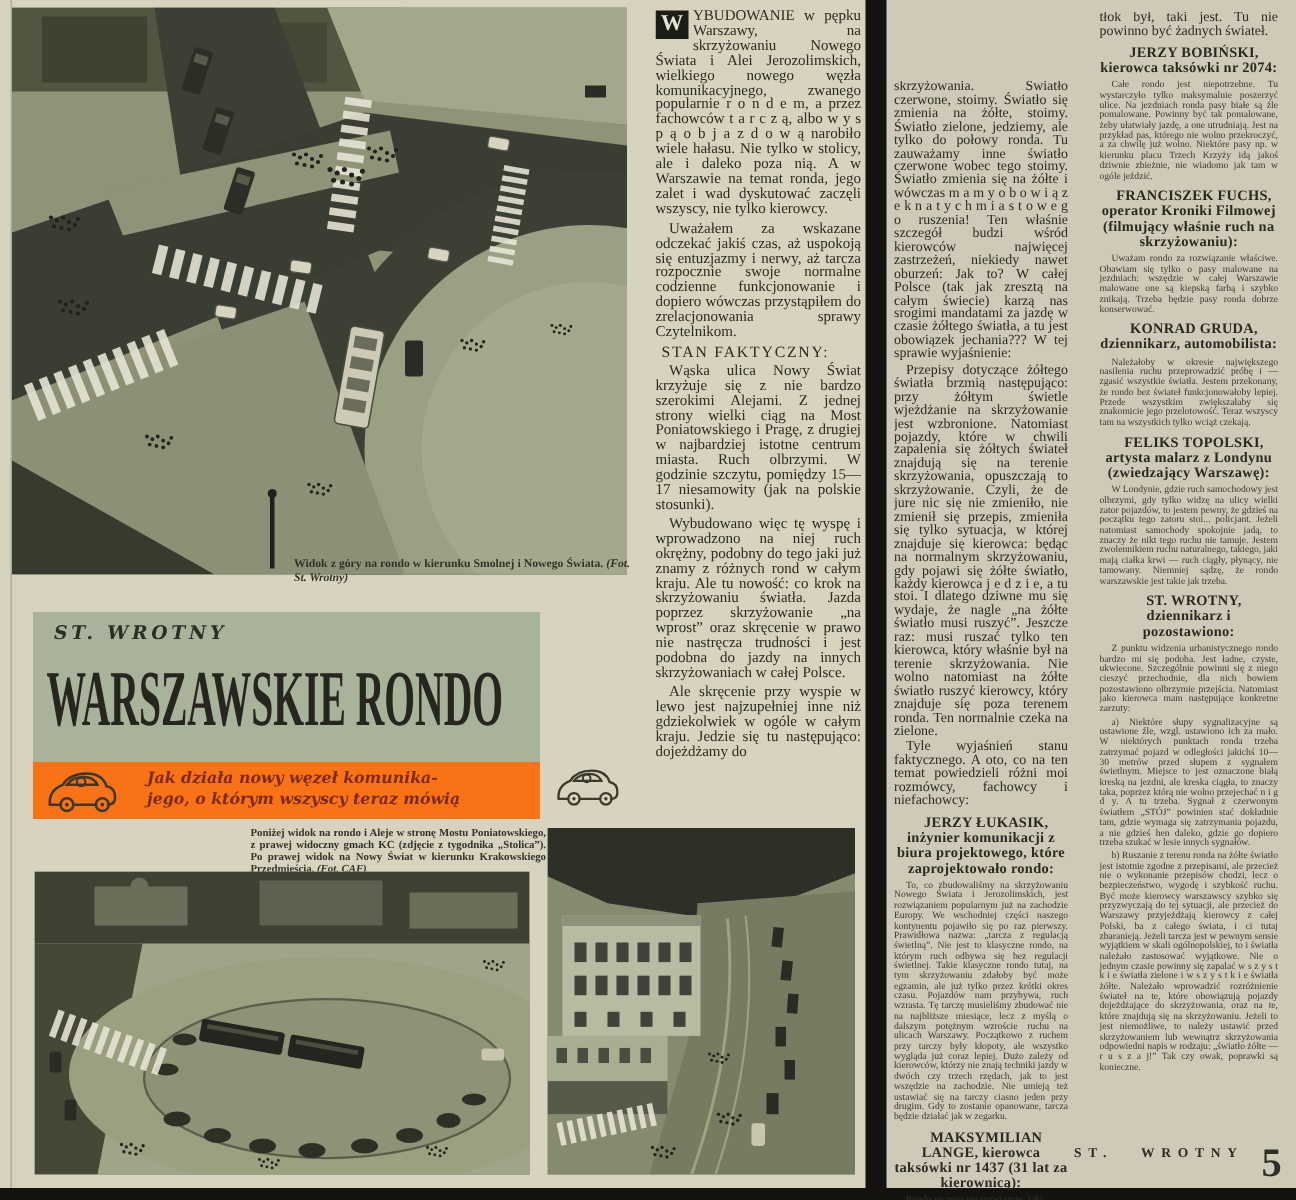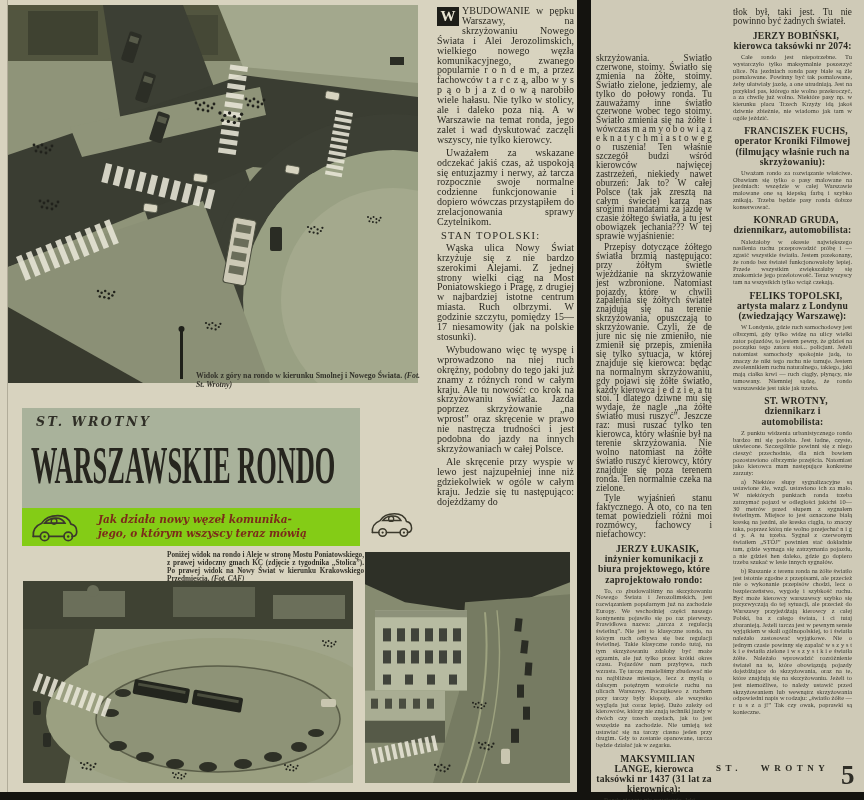--- a/index.html
+++ b/index.html
@@ -16,21 +16,21 @@
   #photo-br{left:365px;top:552px;width:205px;height:231px;}
   .photo-caption{position:absolute;font-weight:700;color:#33322a;text-align:justify;}
   #cap-top{left:196px;top:371px;width:224px;font-size:7.8px;line-height:9.4px;}
   #cap-bottom{left:167px;top:551px;width:197px;font-size:7.2px;line-height:8.1px;}
   .credit{font-style:italic;}
   #banner{position:absolute;left:22px;top:408px;width:338px;height:100px;background:#a9b29b;overflow:hidden;}
   #kicker{position:absolute;left:14px;top:6px;font-family:"DejaVu Serif",serif;font-style:italic;font-weight:700;
           font-size:12.5px;letter-spacing:2.5px;color:#2f2e26;}
   #title{position:absolute;left:9px;top:24px;white-space:nowrap;font-weight:700;font-size:40px;line-height:52px;
          color:#26251e;transform:scale(.66,1.32);transform-origin:0 0;}
-  #strip{position:absolute;left:22px;top:508px;width:338px;height:38px;background:#84cc16;}
+  #strip{position:absolute;left:22px;top:508px;width:338px;height:38px;background:#f97316;}
   .car-icon{position:absolute;}
   #car1{left:6px;top:2px;width:54px;height:34px;}
   #car2{position:absolute;left:369px;top:505px;width:46px;height:38px;}
   #slogan{position:absolute;left:76px;top:4px;width:256px;font-family:"DejaVu Serif",serif;font-style:italic;
           font-weight:700;font-size:10.5px;line-height:14px;color:#7b2b1a;}
   #colM{position:absolute;left:437px;top:6px;width:137px;height:537px;overflow:hidden;
         font-size:10px;line-height:9.9px;text-align:justify;color:#2b2a22;}
   #colM p{margin:0 0 3px;text-indent:9px;}
   #colM p.noind{text-indent:0;}
   .dropcap{float:left;width:22px;height:19px;background:#1d1d18;color:#e8e4d2;font-weight:700;font-size:15px;
@@ -277,21 +277,21 @@
         <use href="#zeb" transform="translate(6,196) rotate(-12) scale(1.1,.9)"></use>
         <use href="#ppl" transform="translate(108,150) scale(.7)"></use>
         <use href="#ppl" transform="translate(114,190) scale(.8)"></use>
         <use href="#ppl" transform="translate(70,212) scale(.8)"></use>
       </svg>
     </div>
 
     <div id="colM">
       <p class="noind"><span class="dropcap">W</span><span>YBUDOWANIE w pępku Warszawy, na skrzyżowaniu Nowego Świata i Alei Jerozolimskich, wielkiego nowego węzła komunikacyjnego, zwanego popularnie r o n d e m, a przez fachowców t a r c z ą, albo w y s p ą  o b j a z d o w ą narobiło wiele hałasu. Nie tylko w stolicy, ale i daleko poza nią. A w Warszawie na temat ronda, jego zalet i wad dyskutować zaczęli wszyscy, nie tylko kierowcy.</span></p>
       <p>Uważałem za wskazane odczekać jakiś czas, aż uspokoją się entuzjazmy i nerwy, aż tarcza rozpocznie swoje normalne codzienne funkcjonowanie i dopiero wówczas przystąpiłem do zrelacjonowania sprawy Czytelnikom.</p>
-      <div class="subhead">STAN TOPOLSKI:</div>
+      <div class="subhead">STAN FAKTYCZNY:</div>
       <p>Wąska ulica Nowy Świat krzyżuje się z nie bardzo szerokimi Alejami. Z jednej strony wielki ciąg na Most Poniatowskiego i Pragę, z drugiej w najbardziej istotne centrum miasta. Ruch olbrzymi. W godzinie szczytu, pomiędzy 15—17 niesamowity (jak na polskie stosunki).</p>
       <p>Wybudowano więc tę wyspę i wprowadzono na niej ruch okrężny, podobny do tego jaki już znamy z różnych rond w całym kraju. Ale tu nowość: co krok na skrzyżowaniu światła. Jazda poprzez skrzyżowanie „na wprost” oraz skręcenie w prawo nie nastręcza trudności i jest podobna do jazdy na innych skrzyżowaniach w całej Polsce.</p>
       <p>Ale skręcenie przy wyspie w lewo jest najzupełniej inne niż gdziekolwiek w ogóle w całym kraju. Jedzie się tu następująco: dojeżdżamy do</p>
     </div>
   </div>
 
   <div class="page page-right">
   </div>
 
   <div class="rcol" id="colA">
@@ -307,21 +307,21 @@
   <div class="rcol" id="colB">
     <p class="noind">tłok był, taki jest. Tu nie powinno być żadnych świateł.</p>
     <div class="qname">JERZY BOBIŃSKI, kierowca taksówki nr 2074:</div>
     <p class="qans">Całe rondo jest niepotrzebne. Tu wystarczyło tylko maksymalnie poszerzyć ulice. Na jezdniach ronda pasy białe są źle pomalowane. Powinny być tak pomalowane, żeby ułatwiały jazdę, a one utrudniają. Jest na przykład pas, którego nie wolno przekroczyć, a za chwilę już wolno. Niektóre pasy np. w kierunku placu Trzech Krzyży idą jakoś dziwnie zbieżnie, nie wiadomo jak tam w ogóle jeździć.</p>
     <div class="qname">FRANCISZEK FUCHS, operator Kroniki Filmowej (filmujący właśnie ruch na skrzyżowaniu):</div>
     <p class="qans">Uważam rondo za rozwiązanie właściwe. Obawiam się tylko o pasy malowane na jezdniach: wszędzie w całej Warszawie malowane one są kiepską farbą i szybko znikają. Trzeba będzie pasy ronda dobrze konserwować.</p>
     <div class="qname">KONRAD GRUDA, dziennikarz, automobilista:</div>
     <p class="qans">Należałoby w okresie największego nasilenia ruchu przeprowadzić próbę i — zgasić wszystkie światła. Jestem przekonany, że rondo bez świateł funkcjonowałoby lepiej. Przede wszystkim zwiększałaby się znakomicie jego przelotowość. Teraz wszyscy tam na wszystkich tylko wciąż czekają.</p>
     <div class="qname">FELIKS TOPOLSKI, artysta malarz z Londynu (zwiedzający Warszawę):</div>
     <p class="qans">W Londynie, gdzie ruch samochodowy jest olbrzymi, gdy tylko widzę na ulicy wielki zator pojazdów, to jestem pewny, że gdzieś na początku tego zatoru stoi... policjant. Jeżeli natomiast samochody spokojnie jadą, to znaczy że nikt tego ruchu nie tamuje. Jestem zwolennikiem ruchu naturalnego, takiego, jaki mają ciałka krwi — ruch ciągły, płynący, nie tamowany. Niemniej sądzę, że rondo warszawskie jest takie jak trzeba.</p>
-    <div class="qname">ST. WROTNY, dziennikarz i automobilista:</div>
+    <div class="qname">ST. WROTNY, dziennikarz i pozostawiono:</div>
     <p class="qans">Z punktu widzenia urbanistycznego rondo bardzo mi się podoba. Jest ładne, czyste, ukwiecone. Szczególnie powinni się z niego cieszyć przechodnie, dla nich bowiem pozostawiono olbrzymie przejścia. Natomiast jako kierowca mam następujące konkretne zarzuty:</p>
     <p class="qans">a) Niektóre słupy sygnalizacyjne są ustawione źle, wzgl. ustawiono ich za mało. W niektórych punktach ronda trzeba zatrzymać pojazd w odległości jakichś 10—30 metrów przed słupem z sygnałem świetlnym. Miejsce to jest oznaczone białą kreską na jezdni, ale kreska ciągła, to znaczy taka, poprzez którą nie wolno przejechać n i g d y. A tu trzeba. Sygnał z czerwonym światłem „STÓJ” powinien stać dokładnie tam, gdzie wymaga się zatrzymania pojazdu, a nie gdzieś hen daleko, gdzie go dopiero trzeba szukać w lesie innych sygnałów.</p>
     <p class="qans">b) Ruszanie z terenu ronda na żółte światło jest istotnie zgodne z przepisami, ale przecież nie o wykonanie przepisów chodzi, lecz o bezpieczeństwo, wygodę i szybkość ruchu. Być może kierowcy warszawscy szybko się przyzwyczają do tej sytuacji, ale przecież do Warszawy przyjeżdżają kierowcy z całej Polski, ba z całego świata, i ci tutaj zbaranieją. Jeżeli tarcza jest w pewnym sensie wyjątkiem w skali ogólnopolskiej, to i światła należało zastosować wyjątkowe. Nie o jednym czasie powinny się zapalać w s z y s t k i e światła zielone i w s z y s t k i e światła żółte. Należało wprowadzić rozróżnienie świateł na te, które obowiązują pojazdy dojeżdżające do skrzyżowania, oraz na te, które znajdują się na skrzyżowaniu. Jeżeli to jest niemożliwe, to należy ustawić przed skrzyżowaniem lub wewnątrz skrzyżowania odpowiedni napis w rodzaju: „światło żółte — r u s z a j!” Tak czy owak, poprawki są konieczne.</p>
   </div>
 
   <div id="signature">ST. WROTNY</div>
   <div id="pageno">5</div>
 
 </div>
 

